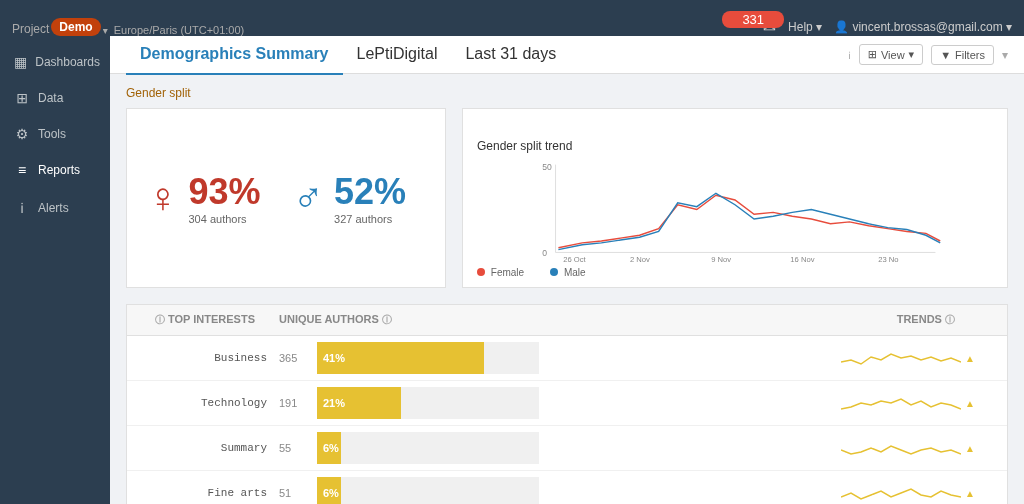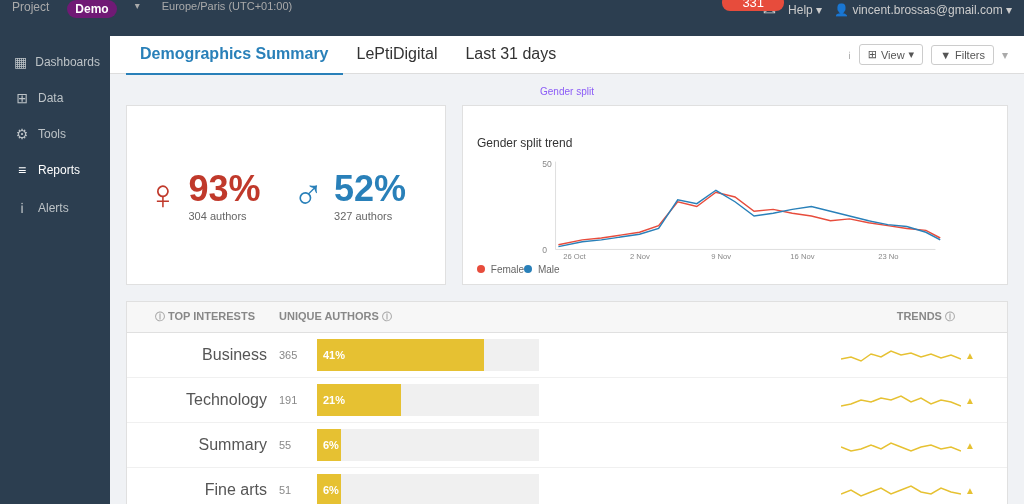--- a/index.html
+++ b/index.html
@@ -4,28 +4,28 @@
   <style>
     * { box-sizing: border-box; margin: 0; padding: 0; }
     body { font-family: Arial, sans-serif; font-size: 12px; background: #f0f2f5; color: #333; display: flex; flex-direction: column; height: 504px; overflow: hidden; }
 
     
     .topbar {
       background: #2c3e50;
       color: #fff;
       height: 36px;
       display: flex;
-      align-items: flex-start;
+      align-items: flex-end;
       padding: 0 12px;
-      gap: 18px;
+      gap: 2px;
       flex-shrink: 0;
     }
     .topbar-project { font-size: 12px; color: #aaa; }
     .topbar-demo {
-      background: #701a75;
+      background: #c2410c;
       color: #fff;
       padding: 2px 8px;
       border-radius: 9px;
       font-weight: bold;
       font-size: 12px;
     }
     .topbar-chevron { color: #aaa; font-size: 10px; }
     .topbar-timezone { color: #aaa; font-size: 11px; margin-left: 4px; }
     .topbar-right { margin-left: auto; display: flex; align-items: center; gap: 12px; }
     .topbar-mail { position: relative; cursor: pointer; }
@@ -117,24 +117,23 @@
       align-items: center;
       gap: 4px;
     }
 
     
     .body-area {
       padding: 12px 16px;
     }
 
     .gender-label {
-      font-size: 10px;
-      color: #8b5cf6;
+      font-size: 12px;
+      color: #a16207;
       margin-bottom: 8px;
-      text-align: center;
     }
 
     
     .gender-row {
       display: flex;
       gap: 16px;
       margin-bottom: 16px;
     }
 
     .gender-left {
@@ -187,38 +186,38 @@
     .col-interest { flex: 0 0 140px; text-align: right; padding-right: 24px; }
     .col-unique { flex: 0 0 260px; }
     .col-trends { flex: 1; text-align: right; padding-right: 40px; }
 
     .table-row-item {
       display: flex;
       align-items: center;
       padding: 6px 12px;
       border-bottom: 1px solid #f0f0f0;
     }
-    .row-label { flex: 0 0 140px; text-align: right; padding-right: 12px; font-size: 16px; color: #555; }
+    .row-label { flex: 0 0 140px; text-align: right; padding-right: 12px; font-size: 11px; color: #555; font-family: Liberation Mono, monospace; }
     .row-bar-area { flex: 0 0 260px; display: flex; align-items: center; gap: 6px; }
     .row-bar-wrap { flex: 1; background: #f0f0f0; height: 32px; position: relative; }
     .row-bar { height: 100%; display: flex; align-items: center; padding-left: 6px; font-size: 11px; color: #fff; font-weight: bold; }
     .row-bar-yellow { background: #e6c132; }
     .row-count { font-size: 11px; color: #888; width: 32px; }
     .row-trends { flex: 1; display: flex; justify-content: flex-end; align-items: center; padding-right: 20px; }
 
     
     .section-gap { height: 10px; background: #f0f2f5; }
 
     .info-icon { font-size: 10px; color: #aaa; cursor: pointer; }
     .trend-arrow { color: #e6c132; font-size: 10px; margin-left: 4px; }
 
     
     .chart-legend {
       display: flex;
-      gap: 0;
+      gap: 26px;
       font-size: 10px;
       color: #666;
       margin-top: 2px;
     }
     .legend-dot { display: inline-block; width: 8px; height: 8px; border-radius: 50%; margin-right: 3px; }
 
     svg.sparkline { width: 120px; height: 32px; }
   </style>
 </head>
 <body>

